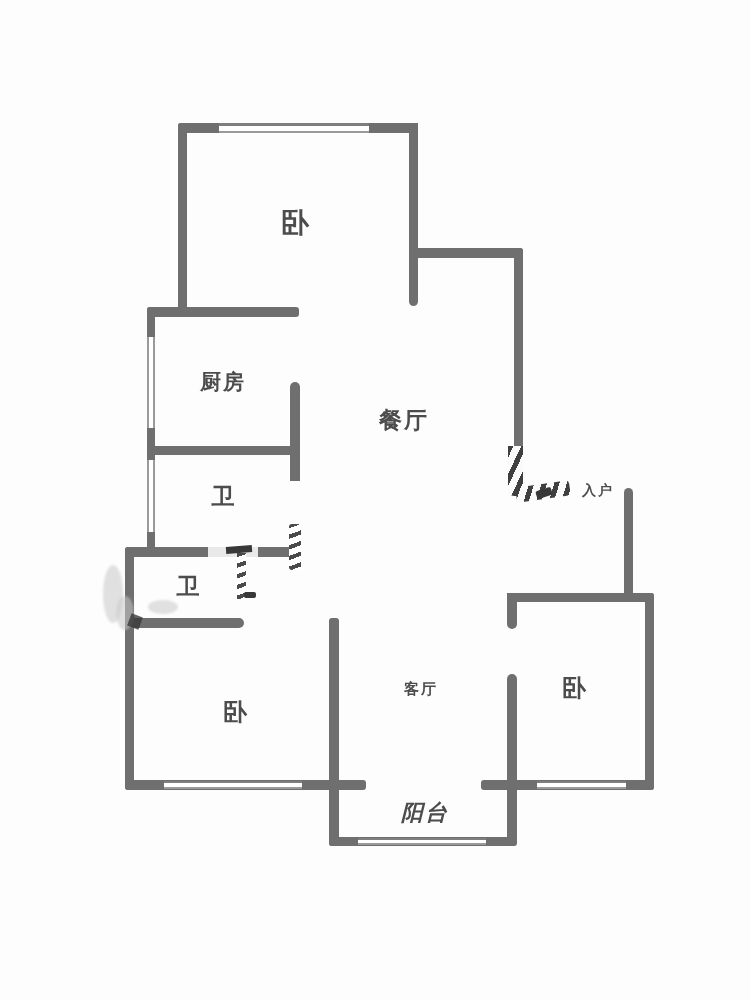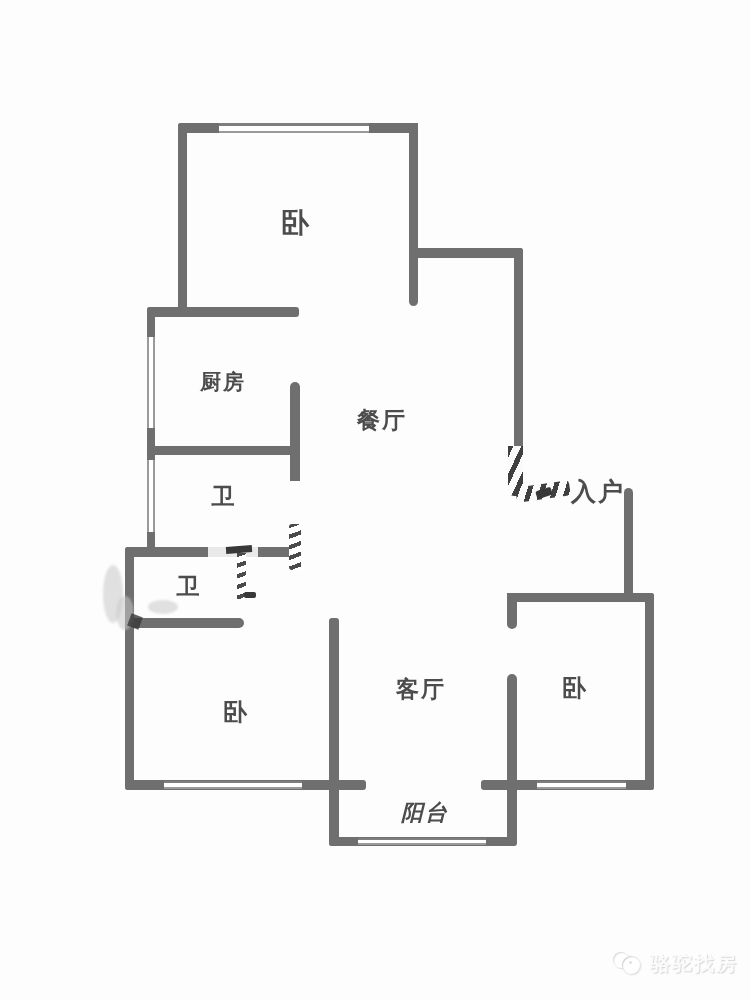--- a/index.html
+++ b/index.html
@@ -87,31 +87,23 @@
   <div class="smudge mark" style="left:226px;top:546px;width:26px;height:7px;transform:rotate(-4deg);"></div>
   <div class="smudge stripe-v" style="left:237px;top:553px;width:9px;height:46px;"></div>
   <div class="smudge mark" style="left:244px;top:592px;width:12px;height:6px;border-radius:2px;"></div>
   <div class="smudge blob" style="left:103px;top:565px;width:20px;height:58px;"></div>
   <div class="smudge blob" style="left:116px;top:596px;width:18px;height:34px;"></div>
   <div class="smudge mark" style="left:129px;top:615px;width:12px;height:13px;transform:rotate(20deg);opacity:.8;"></div>
   <div class="smudge blob" style="left:148px;top:600px;width:30px;height:14px;"></div>
 
   <div class="room-label" style="left:296px;top:223px;font-size:28px;">卧</div>
   <div class="room-label" style="left:223px;top:382px;font-size:21px;">厨房</div>
-  <div class="room-label" style="left:382px;top:420px;font-size:23px;">餐厅</div>
+  <div class="room-label" style="left:404px;top:420px;font-size:23px;">餐厅</div>
   <div class="room-label" style="left:224px;top:496px;font-size:23px;">卫</div>
-  <div class="room-label" style="left:598px;top:491px;font-size:25px;">入户</div>
+  <div class="room-label" style="left:598px;top:491px;font-size:14px;">入户</div>
   <div class="room-label" style="left:189px;top:586px;font-size:23px;">卫</div>
   <div class="room-label" style="left:236px;top:712px;font-size:24px;">卧</div>
-  <div class="room-label" style="left:421px;top:689px;font-size:23px;">客厅</div>
+  <div class="room-label" style="left:421px;top:689px;font-size:15px;">客厅</div>
   <div class="room-label" style="left:575px;top:688px;font-size:24px;">卧</div>
   <div class="room-label" style="left:425px;top:813px;font-size:22px;font-style:italic;">阳台</div>
 
-  <div class="watermark">
-    <span class="camel">
-      <span class="c1"></span>
-        <span class="c2"></span>
-        <span class="eye"></span>
-    </span>
-    <span class="wm-text">骆驼找房</span>
-  </div>
 
 </div>
 
 </body></html>

